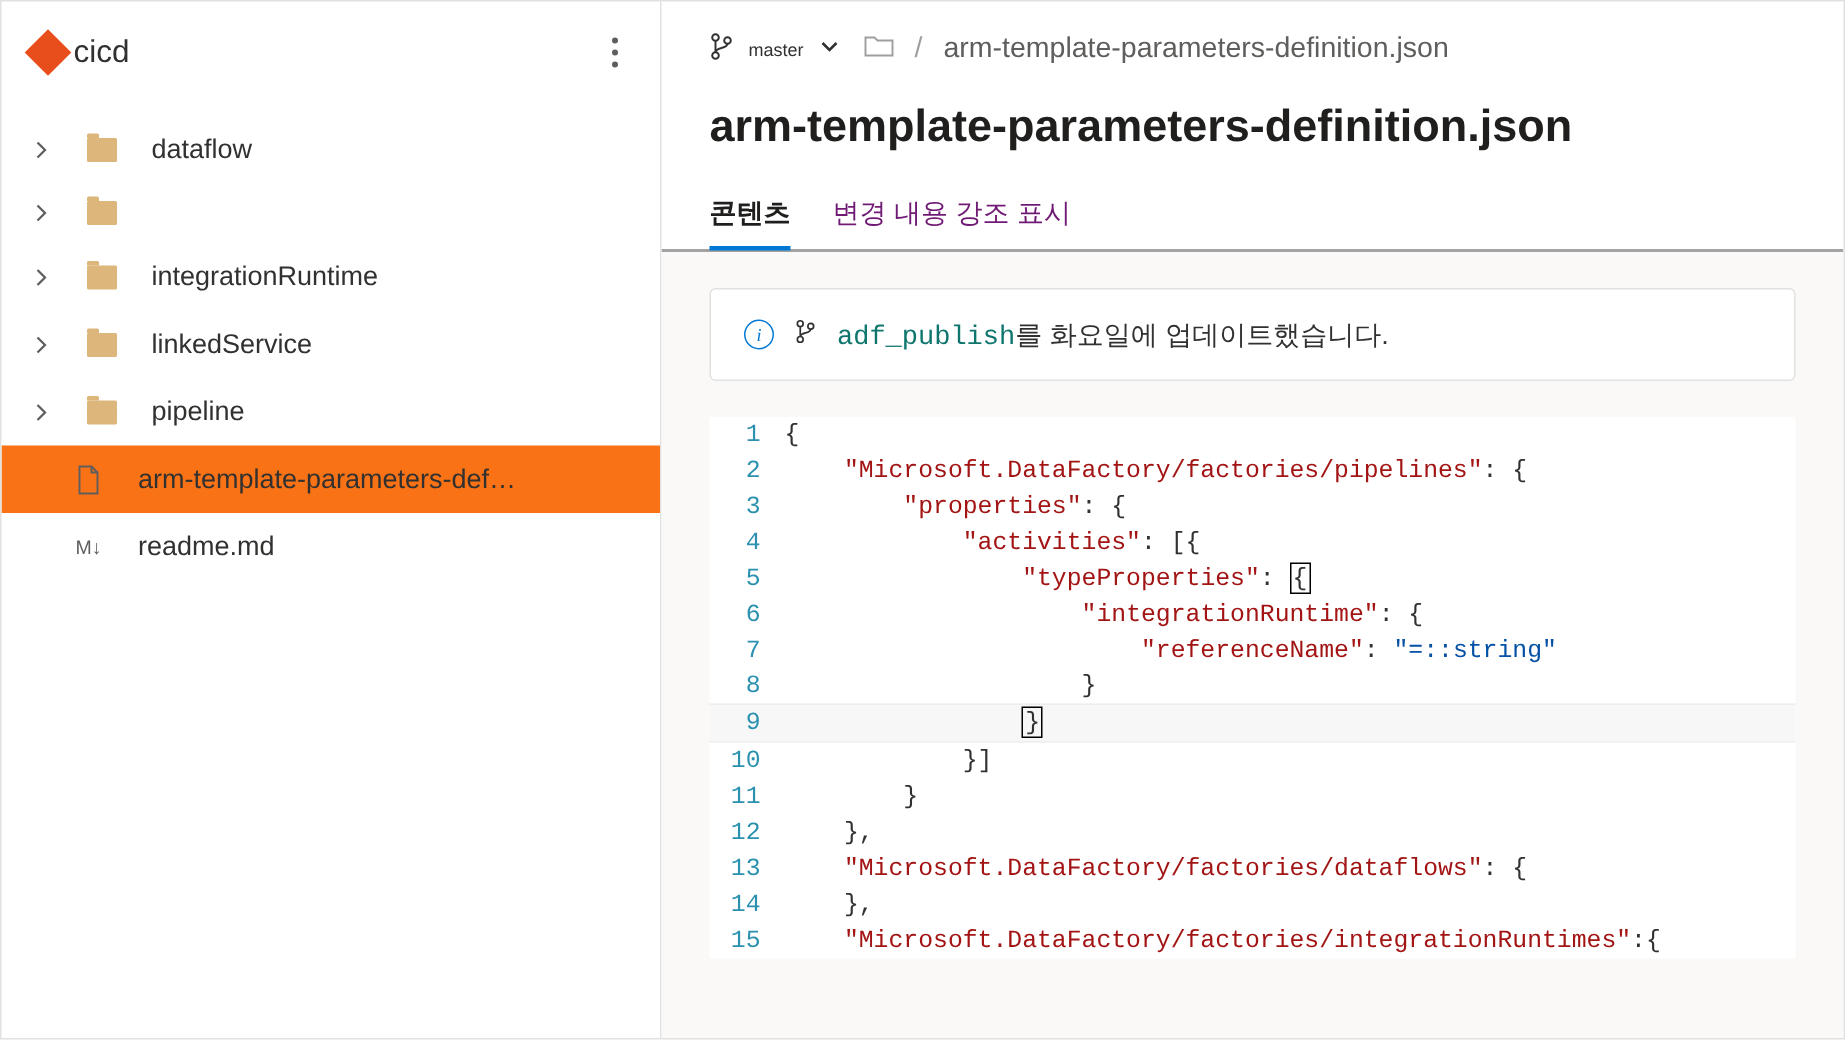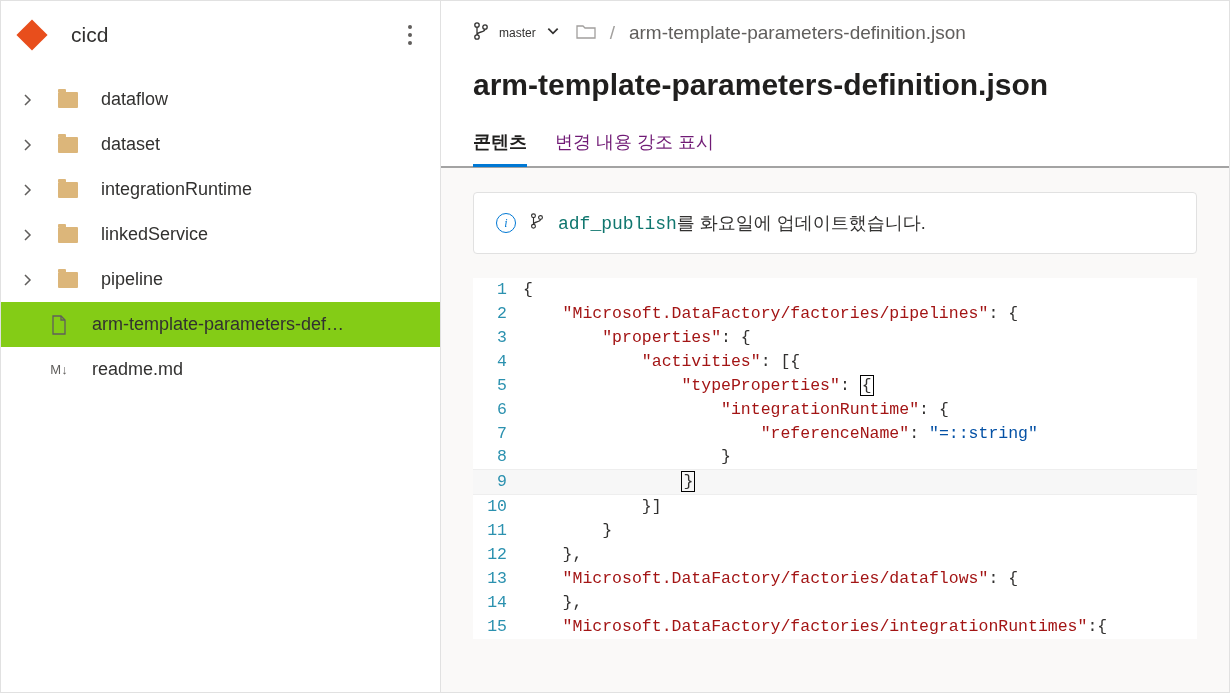--- a/index.html
+++ b/index.html
@@ -23,21 +23,21 @@
     }
     .sidebar-header {
       display: flex;
       align-items: center;
       padding: 16px 20px;
       justify-content: space-between;
     }
     .repo-title {
       display: flex;
       align-items: center;
-      gap: 28px;
+      gap: 6px;
       font-size: 21px;
       font-weight: 400;
     }
     .repo-icon {
       width: 22px;
       height: 22px;
       transform: rotate(45deg);
       background: #e84e1c;
       position: relative;
     }
@@ -68,21 +68,21 @@
     }
     .tree-item {
       display: flex;
       align-items: center;
       gap: 23px;
       padding: 12px 20px;
       cursor: pointer;
       font-size: 18px;
       color: #323130;
     }
-    .tree-item.selected { background: #84cc16; }
+    .tree-item.selected { background: #f97316; }
     .chevron {
       width: 14px;
       height: 14px;
       display: flex;
       align-items: center;
       justify-content: center;
       color: #605e5c;
     }
     .chevron svg { width: 12px; height: 12px; }
     .folder-icon {
@@ -259,21 +259,20 @@
       <span class="folder-icon"></span>
       <span class="tree-label">dataflow</span>
     </div>
     <div class="tree-item">
       <span class="chevron">
           <svg viewBox="0 0 12 12">
             <path d="M3 1l5 5-5 5" fill="none" stroke="currentColor" stroke-width="1.5"></path>
           </svg>
         </span>
       <span class="folder-icon"></span>
-      <span class="tree-label">dataset</span>
     </div>
     <div class="tree-item">
       <span class="chevron">
           <svg viewBox="0 0 12 12">
             <path d="M3 1l5 5-5 5" fill="none" stroke="currentColor" stroke-width="1.5"></path>
           </svg>
         </span>
       <span class="folder-icon"></span>
       <span class="tree-label">integrationRuntime</span>
     </div>

